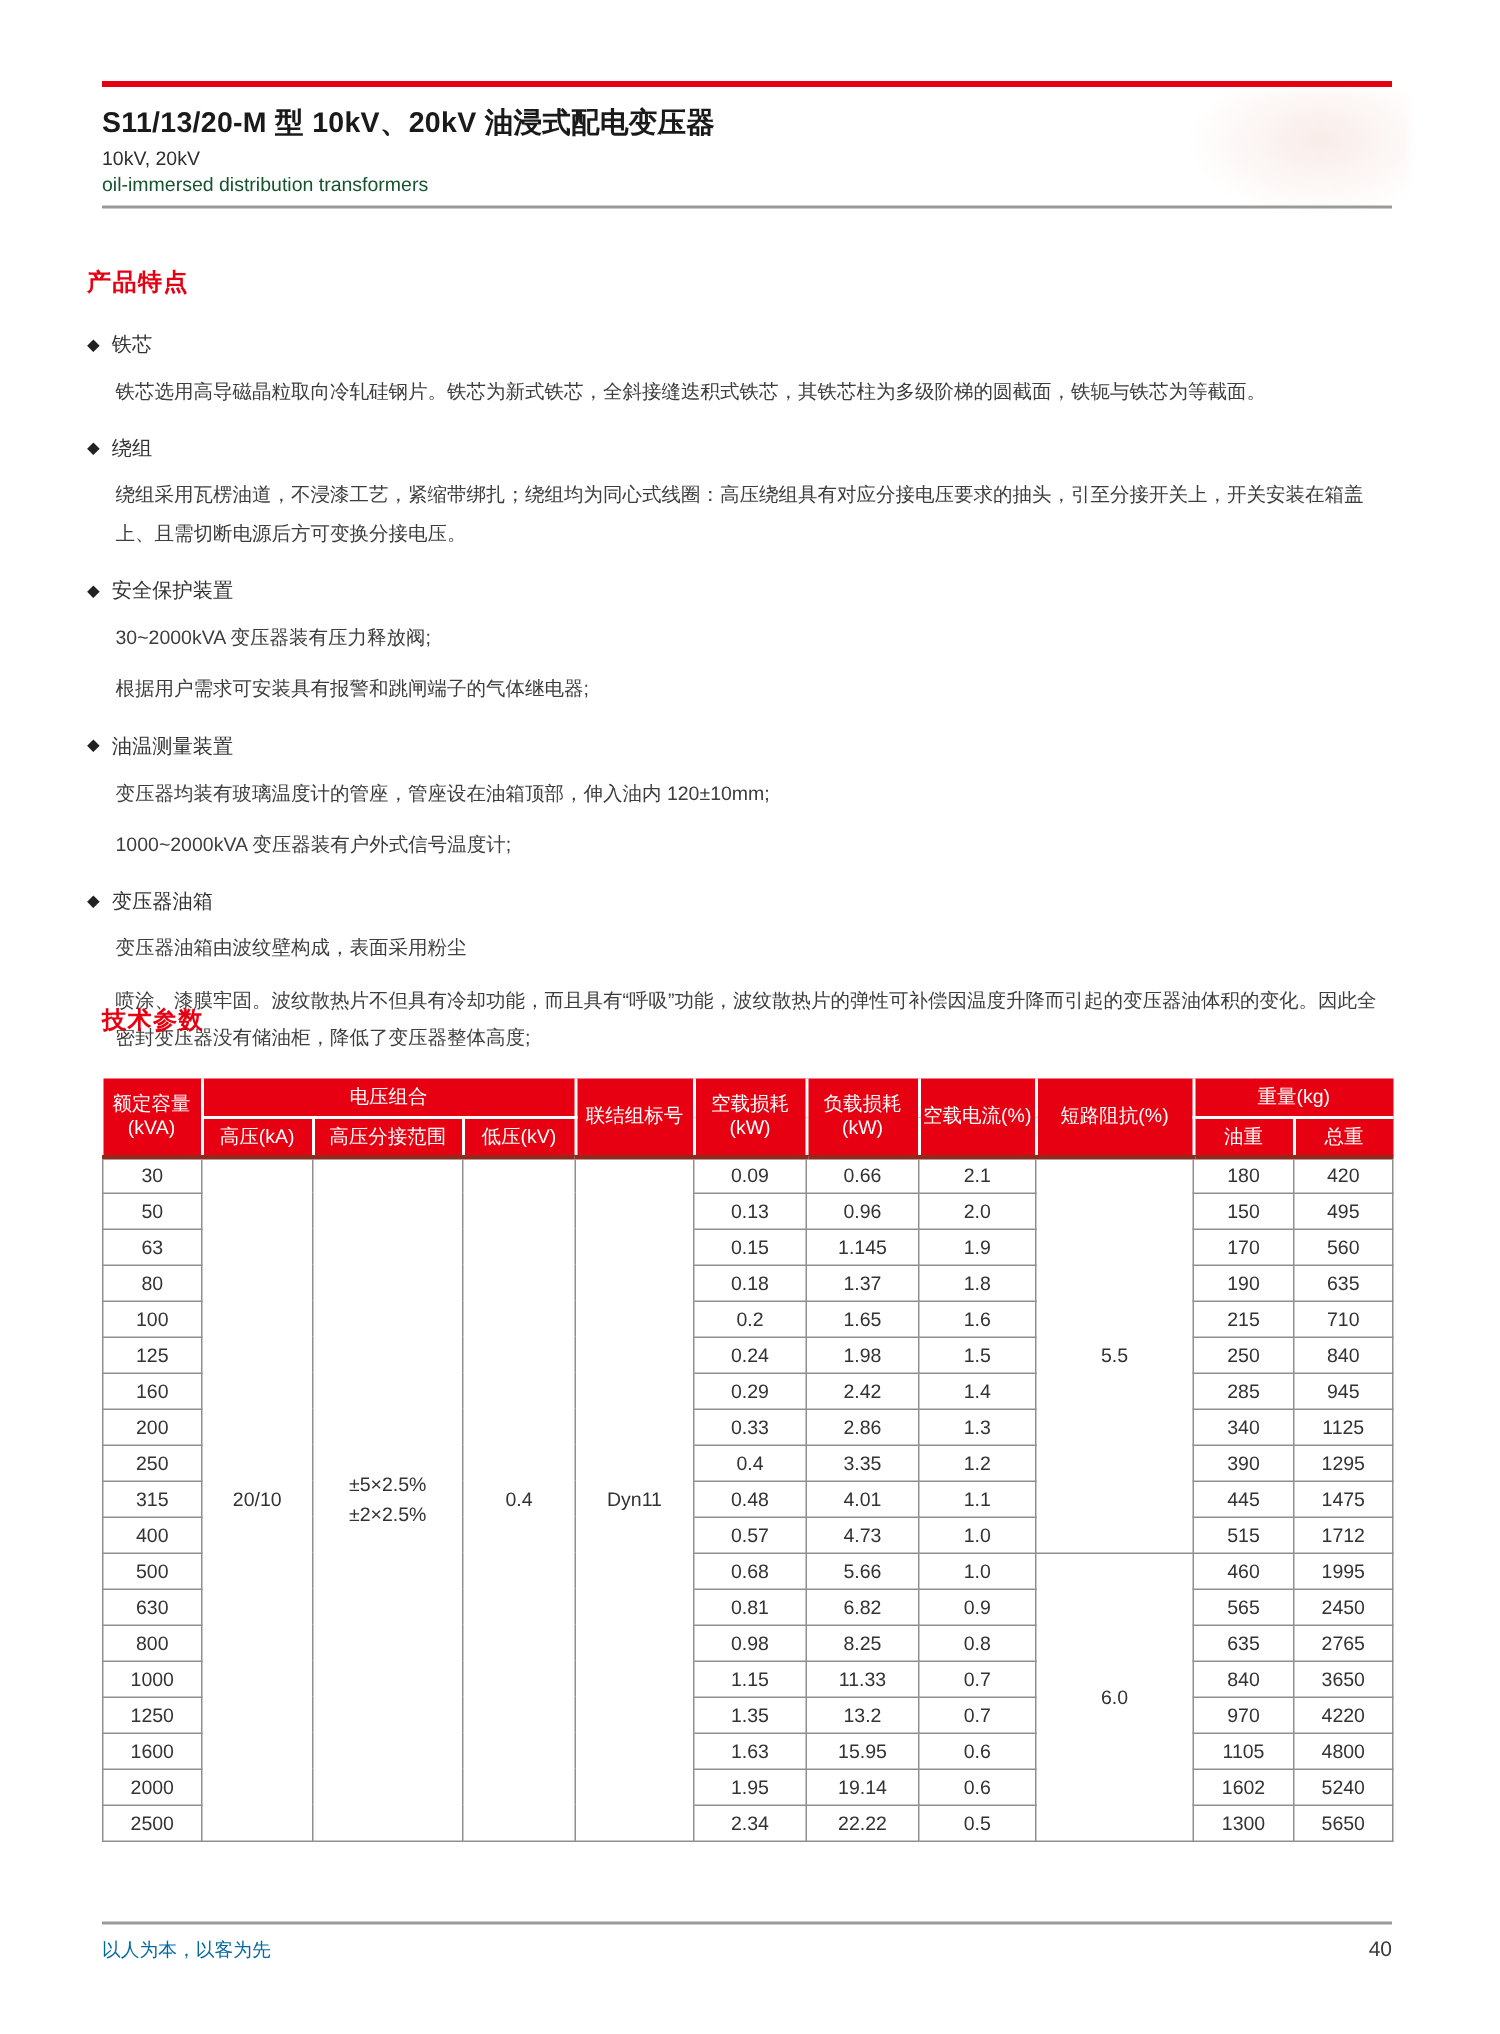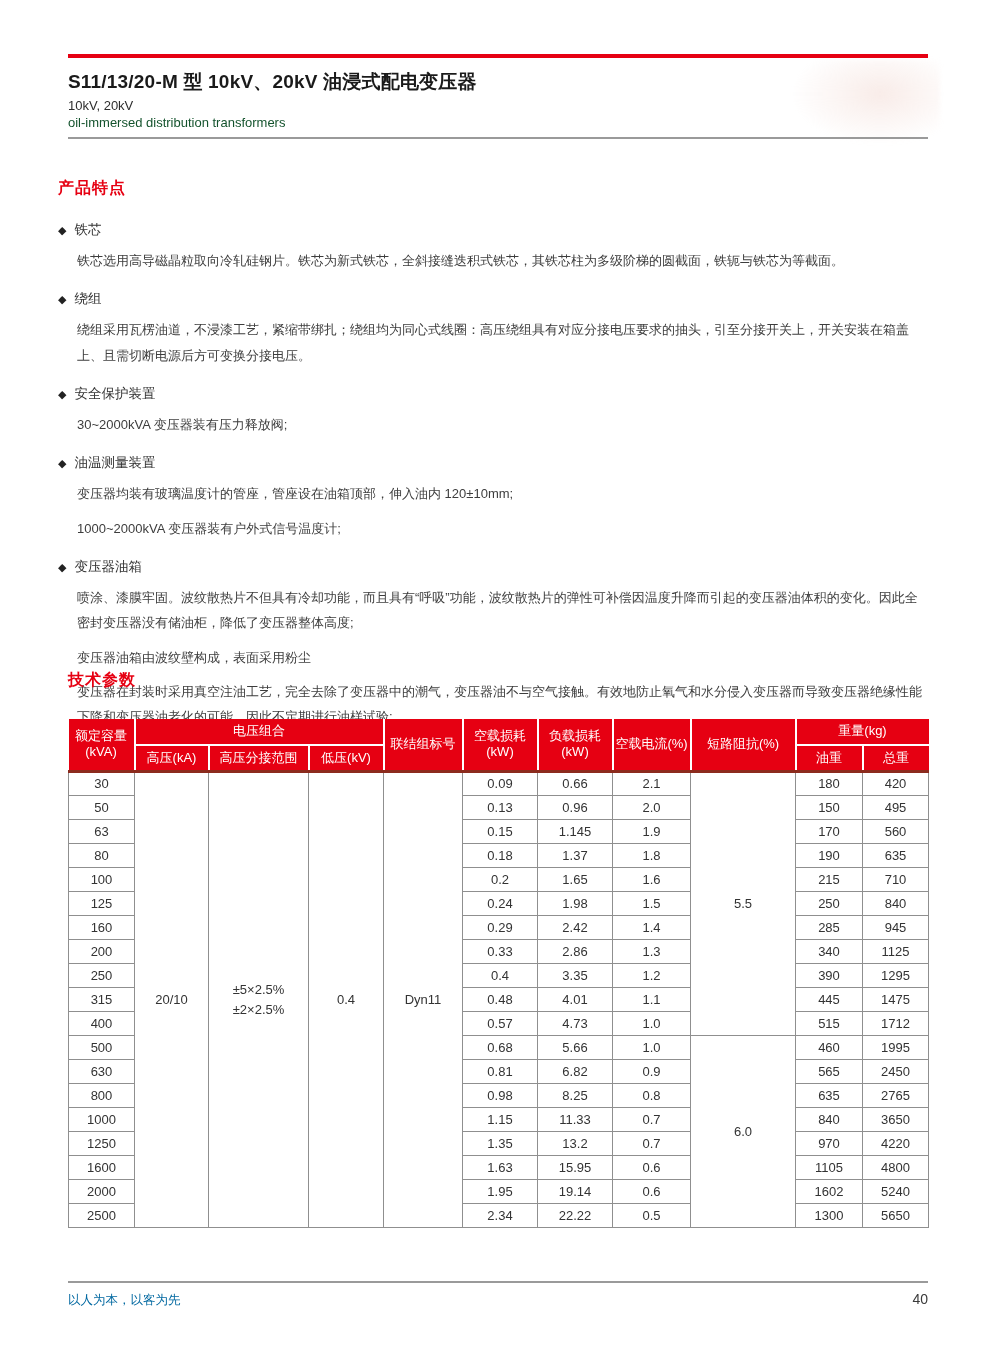--- a/index.html
+++ b/index.html
@@ -72,32 +72,33 @@
         <div class="feature-title">
           <span class="diamond">◆</span>
           <span>绕组</span>
         </div>
         <p class="feature-para">绕组采用瓦楞油道，不浸漆工艺，紧缩带绑扎；绕组均为同心式线圈：高压绕组具有对应分接电压要求的抽头，引至分接开关上，开关安装在箱盖上、且需切断电源后方可变换分接电压。</p>
         <div class="feature-title">
           <span class="diamond">◆</span>
           <span>安全保护装置</span>
         </div>
         <p class="feature-para">30~2000kVA 变压器装有压力释放阀;</p>
+        <p class="feature-para">根据用户需求可安装具有报警和跳闸端子的气体继电器;</p>
         <div class="feature-title">
           <span class="diamond">◆</span>
           <span>油温测量装置</span>
         </div>
         <p class="feature-para">变压器均装有玻璃温度计的管座，管座设在油箱顶部，伸入油内 120±10mm;</p>
         <p class="feature-para">1000~2000kVA 变压器装有户外式信号温度计;</p>
         <div class="feature-title">
           <span class="diamond">◆</span>
           <span>变压器油箱</span>
         </div>
+        <p class="feature-para">变压器油箱由波纹壁构成，表面采用粉尘</p>
         <p class="feature-para">喷涂、漆膜牢固。波纹散热片不但具有冷却功能，而且具有“呼吸”功能，波纹散热片的弹性可补偿因温度升降而引起的变压器油体积的变化。因此全密封变压器没有储油柜，降低了变压器整体高度;</p>
-        <p class="feature-para">变压器油箱由波纹壁构成，表面采用粉尘</p>
         <p class="feature-para">变压器在封装时采用真空注油工艺，完全去除了变压器中的潮气，变压器油不与空气接触。有效地防止氧气和水分侵入变压器而导致变压器绝缘性能下降和变压器油老化的可能，因此不定期进行油样试验;</p>
       </div>
   </section>
 
   <section class="specs">
     <h2 class="section-heading">技术参数</h2>
     <table class="specs-table">
       <colgroup>
         <col style="width:66px">
           <col style="width:74px">

